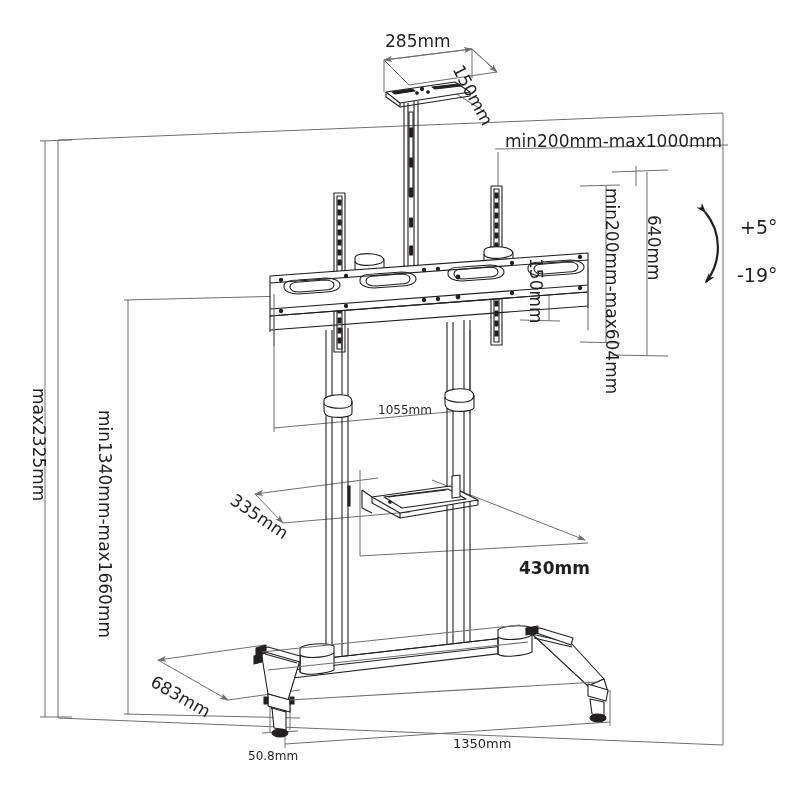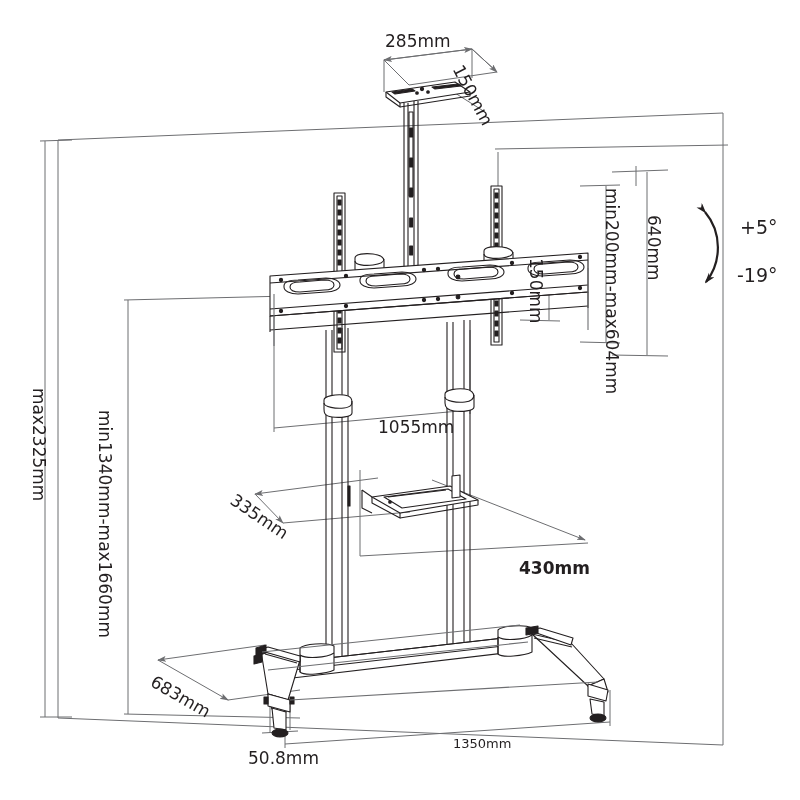--- a/index.html
+++ b/index.html
@@ -333,40 +333,41 @@
 
   <g fill="none" stroke="#231f20" stroke-width="2.2">
     <path d="M705,212 C722,232 722,262 706,282" marker-start="url(#arB)" marker-end="url(#arB)"></path>
   </g>
 </svg>
 
 <div class="lbl" style="left:385px;top:33px;font-size:17px;">285mm</div>
 
 <div class="lbl" style="left:457px;top:58px;font-size:17px;transform:rotate(62deg);transform-origin:0 50%;">150mm</div>
 
+<div class="lbl" style="left:505px;top:133px;font-size:17px;">min200mm-max1000mm</div>
 
 <div class="lbl" style="left:603px;top:188px;font-size:17px;writing-mode:vertical-rl;">min200mm-max604mm</div>
 
 <div class="lbl" style="left:645px;top:215px;font-size:17px;writing-mode:vertical-rl;">640mm</div>
 
 <div class="lbl" style="left:527px;top:258px;font-size:17px;writing-mode:vertical-rl;">150mm</div>
 
 <div class="lbl" style="left:740px;top:218px;font-size:19px;">+5°</div>
 
 <div class="lbl" style="left:737px;top:266px;font-size:19px;">-19°</div>
 
-<div class="lbl" style="left:378px;top:419px;font-size:17px;">1055mm</div>
+<div class="lbl" style="left:378px;top:404px;font-size:12px;">1055mm</div>
 
 <div class="lbl" style="left:232px;top:490px;font-size:17px;transform:rotate(34deg);transform-origin:0 50%;">335mm</div>
 
 <div class="lbl" style="left:519px;top:560px;font-size:17px;font-weight:bold;">430mm</div>
 
 <div class="lbl" style="left:30px;top:388px;font-size:17px;writing-mode:vertical-rl;">max2325mm</div>
 
 <div class="lbl" style="left:96px;top:410px;font-size:17px;writing-mode:vertical-rl;">min1340mm-max1660mm</div>
 
 <div class="lbl" style="left:152px;top:672px;font-size:17px;transform:rotate(30deg);transform-origin:0 50%;">683mm</div>
 
-<div class="lbl" style="left:248px;top:750px;font-size:17px;">50.8mm</div>
+<div class="lbl" style="left:248px;top:750px;font-size:12px;">50.8mm</div>
 
 <div class="lbl" style="left:453px;top:737px;font-size:13px;">1350mm</div>
 
 </div>
 
 </body></html>

